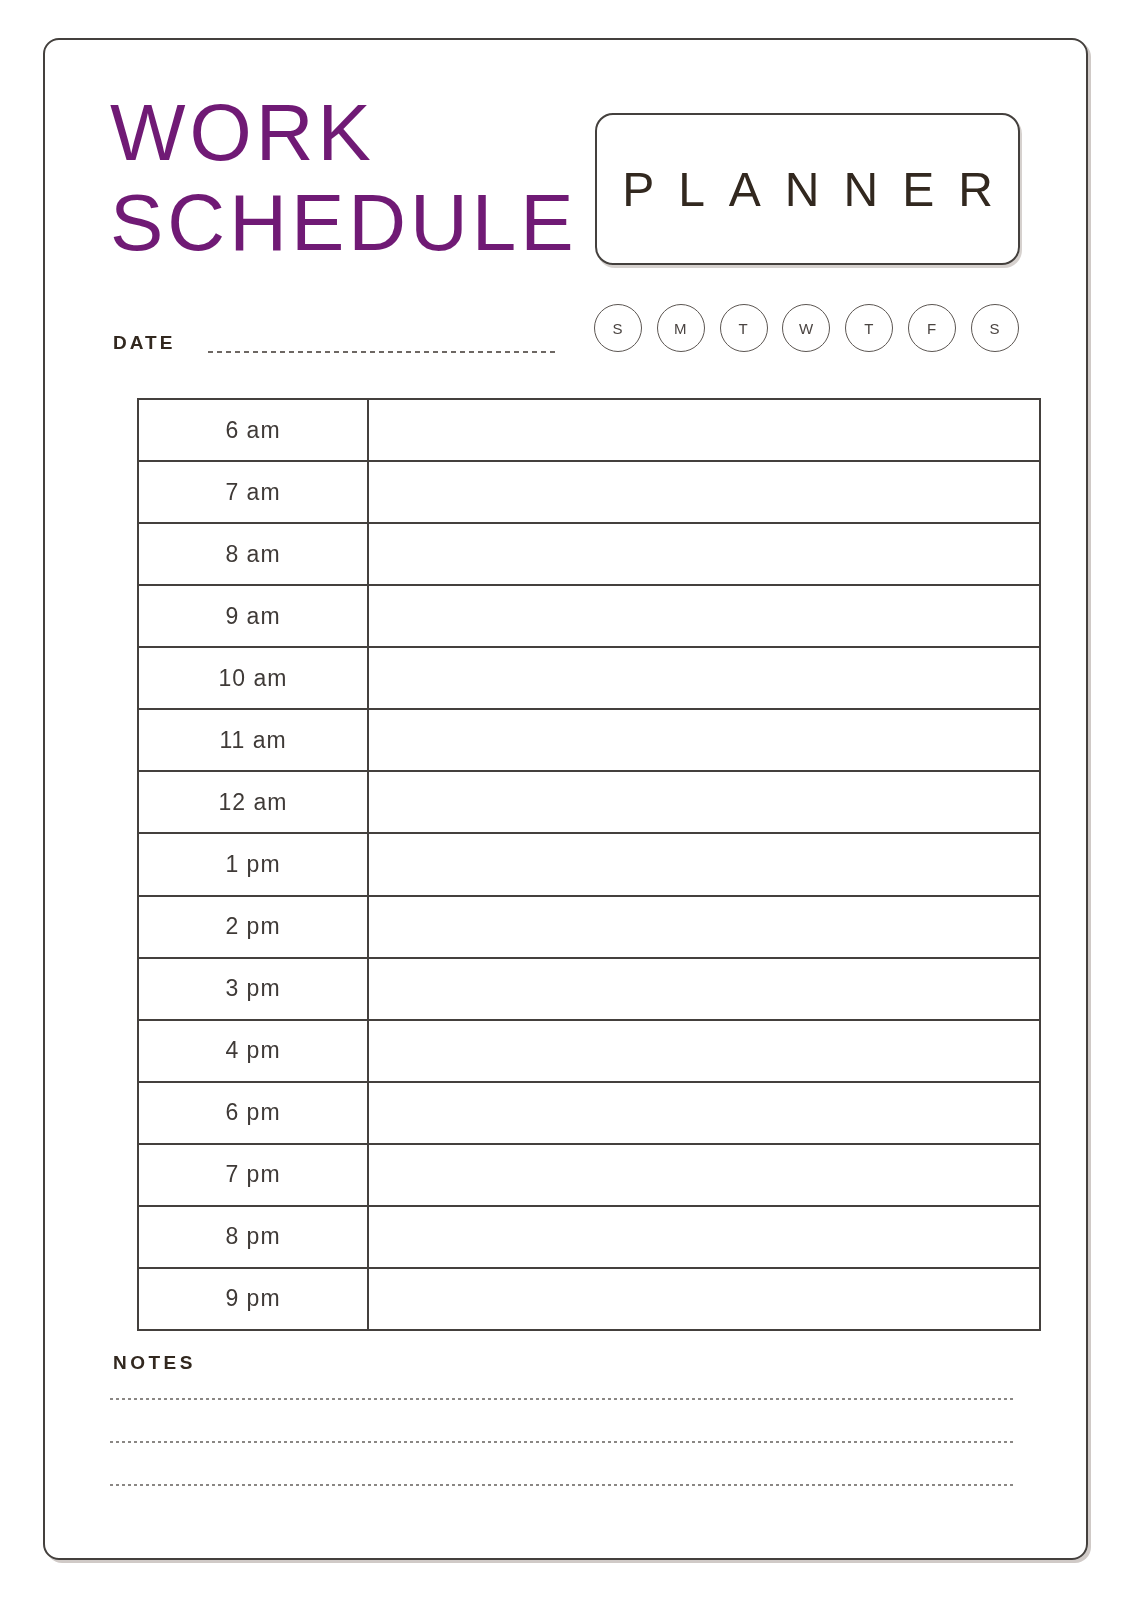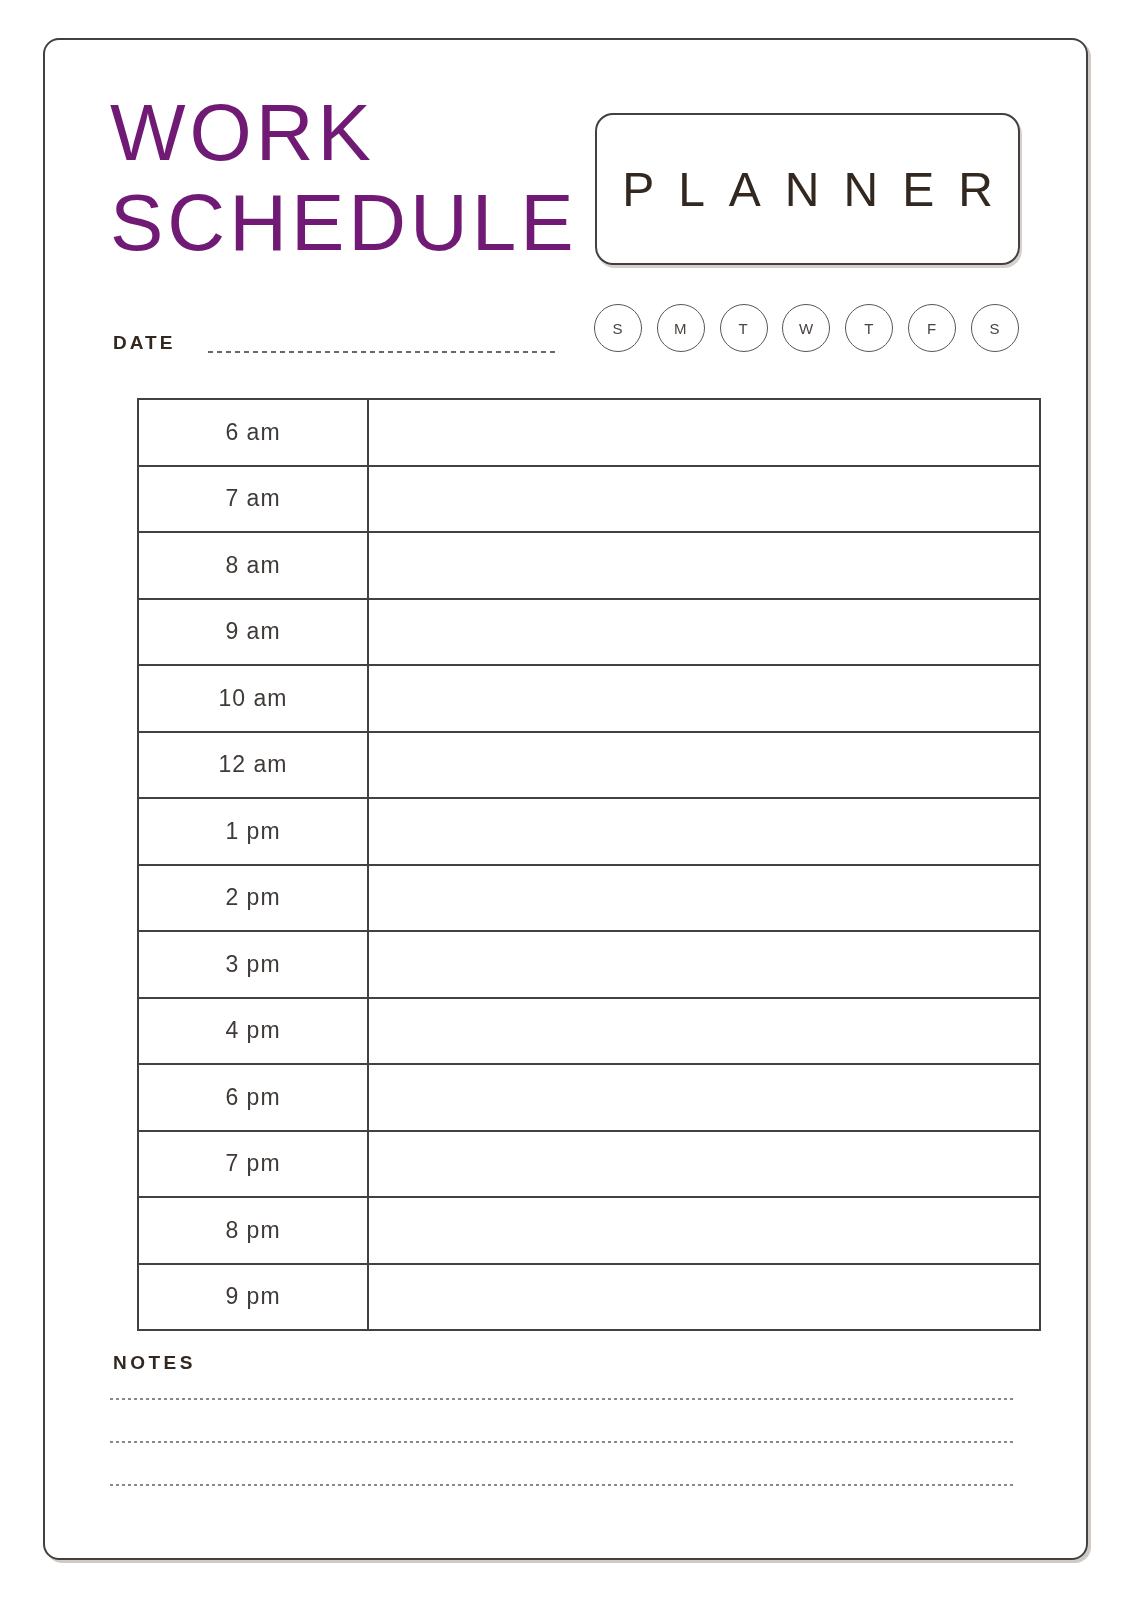--- a/index.html
+++ b/index.html
@@ -215,20 +215,26 @@
         <div class="entry-cell"></div>
       </div>
       <div class="table-row">
         <div class="time-cell">
           <span class="time-label">10 am</span>
         </div>
         <div class="entry-cell"></div>
       </div>
       <div class="table-row">
         <div class="time-cell">
+          <span class="time-label">11 am</span>
+        </div>
+        <div class="entry-cell"></div>
+      </div>
+      <div class="table-row">
+        <div class="time-cell">
           <span class="time-label">12 am</span>
         </div>
         <div class="entry-cell"></div>
       </div>
       <div class="table-row">
         <div class="time-cell">
           <span class="time-label">1 pm</span>
         </div>
         <div class="entry-cell"></div>
       </div>

